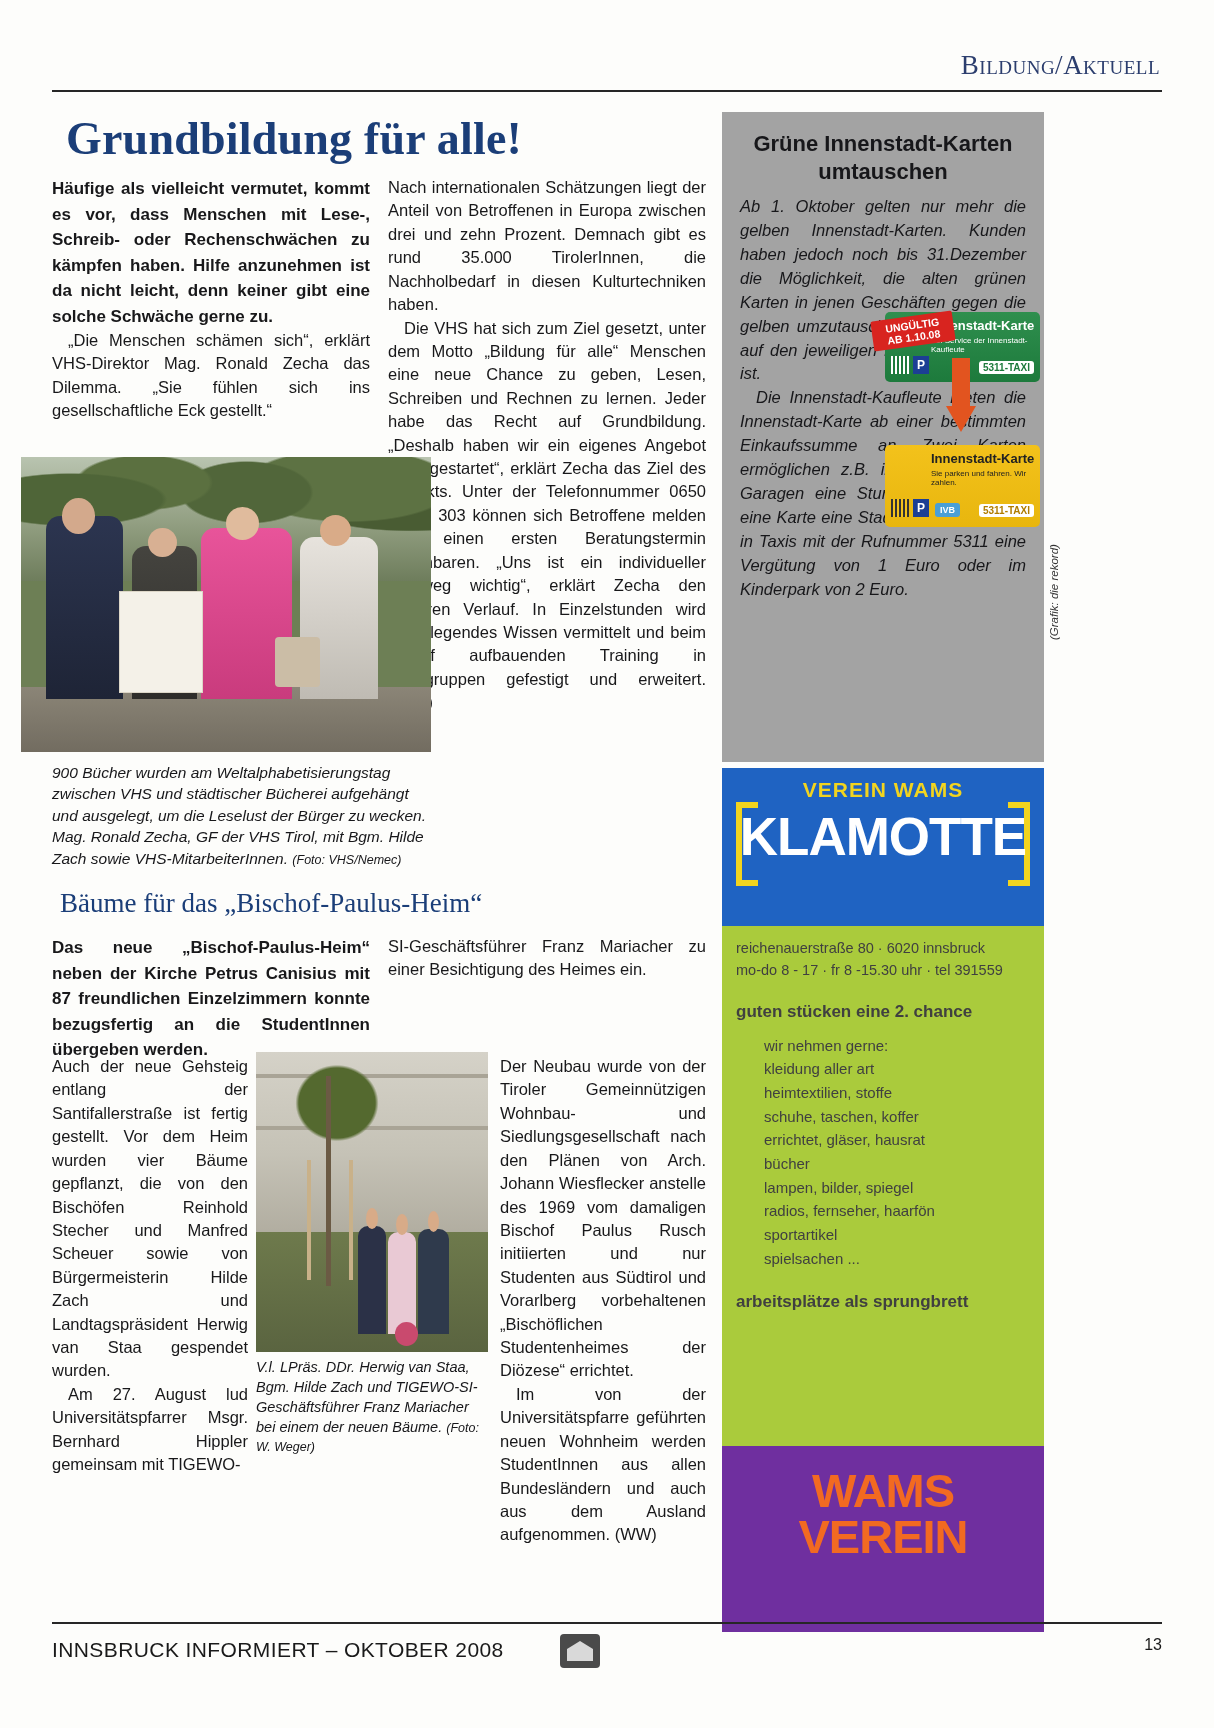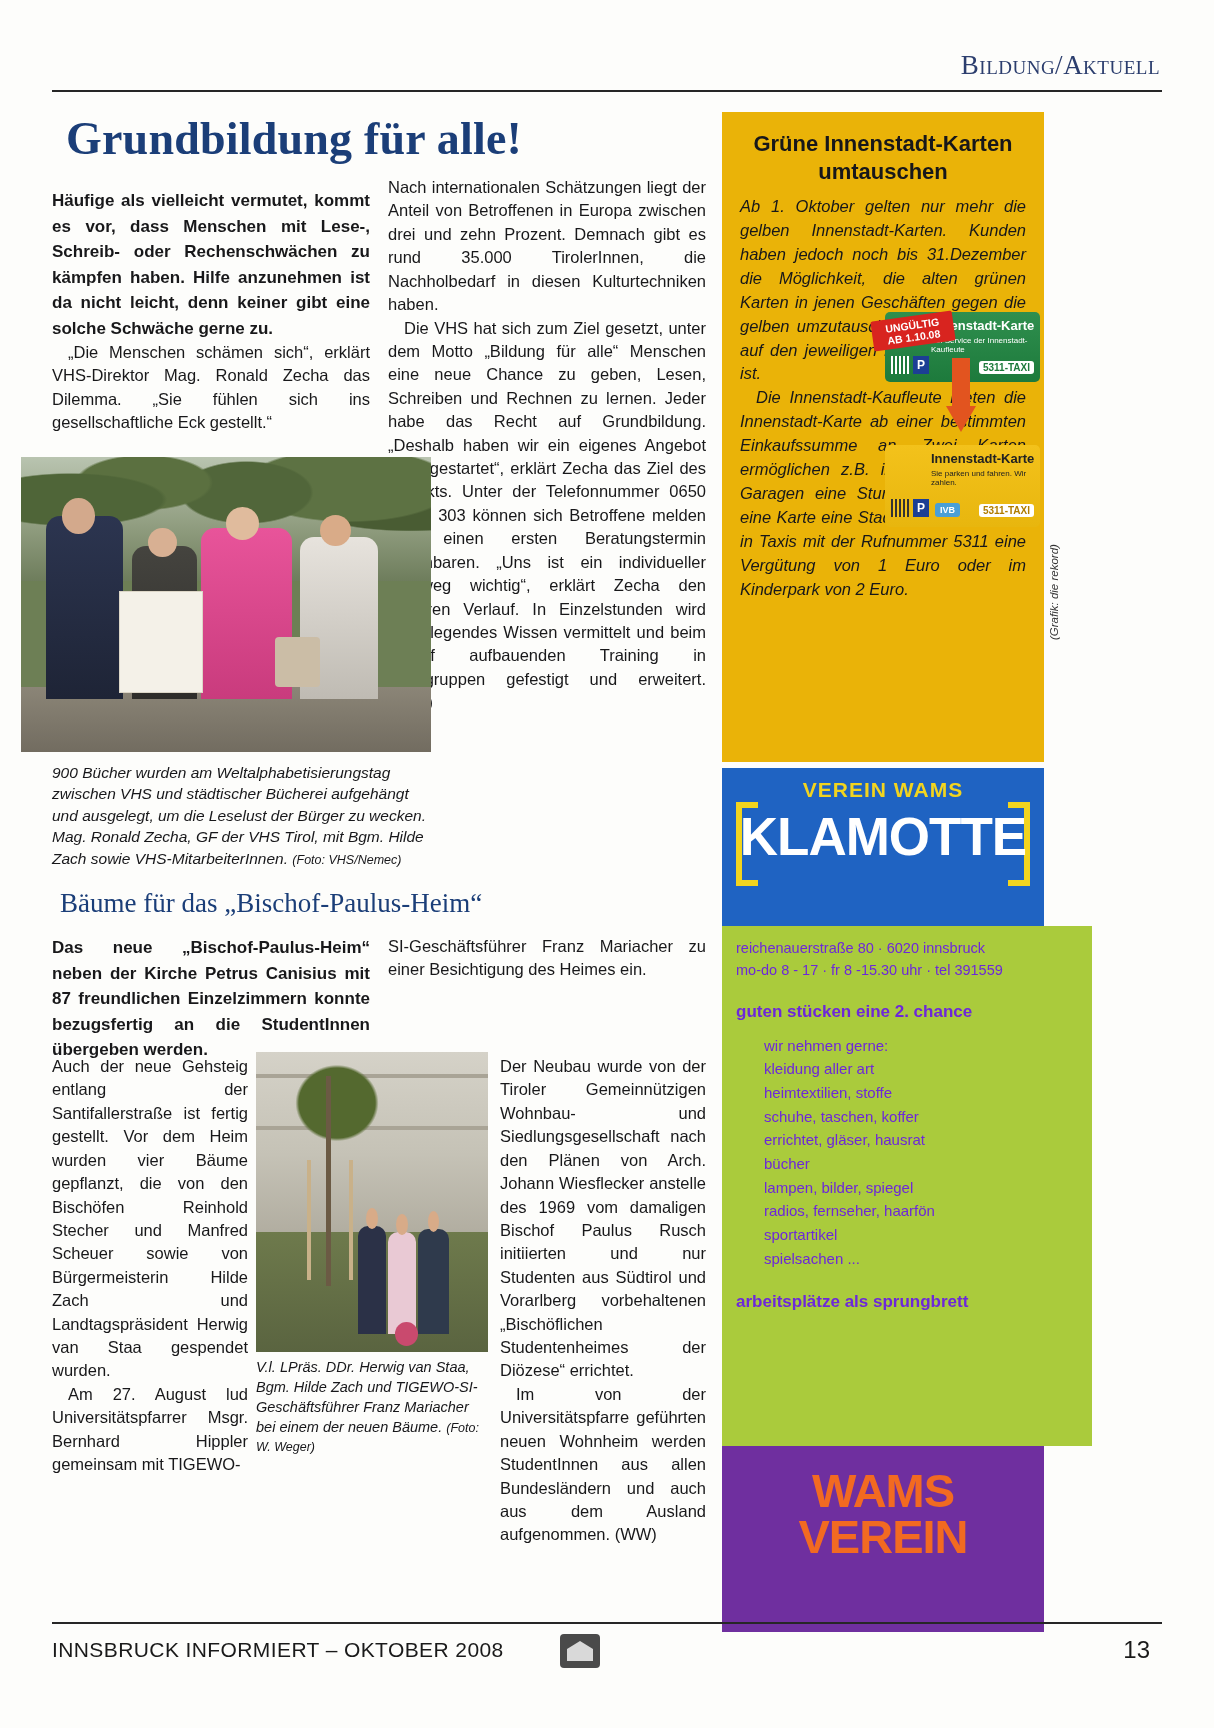--- a/index.html
+++ b/index.html
@@ -66,21 +66,21 @@
     color: #18181a;
   }
   .col p { margin: 0 0 0 0; text-indent: 16px; }
   .col p.first { text-indent: 0; }
   .lead {
     font-weight: bold;
     font-size: 17px;
     line-height: 1.5;
   }
 
-  #col-a { left: 52px; top: 188px; width: 318px; }
+  #col-a { left: 52px; top: 176px; width: 318px; }
   #col-b { left: 388px; top: 176px; width: 318px; }
 
   
   .photo1 {
     position: absolute;
     left: 21px;
     top: 457px;
     width: 410px;
     height: 295px;
     overflow: hidden;
@@ -204,21 +204,21 @@
     line-height: 1.37;
   }
 
   
   .box-green {
     position: absolute;
     left: 722px;
     top: 112px;
     width: 322px;
     height: 650px;
-    background: #eab308;
+    background: #a3a3a3;
   }
   .box-green h3 {
     margin: 18px 18px 10px 18px;
     font-size: 22px;
     font-weight: bold;
     text-align: center;
     line-height: 1.25;
     color: #17171a;
   }
   .box-green .txt {
@@ -328,23 +328,23 @@
     position:absolute; right:18px; bottom:14px; color:#e5e5e5; font-weight:bold; font-size:19px;
   }
   .ad-klamotte .bracket-l, .ad-klamotte .bracket-r {
     position:absolute; top:34px; width:16px; height:72px; border:6px solid #f2d41e;
   }
   .ad-klamotte .bracket-l { left:14px; border-right:none; }
   .ad-klamotte .bracket-r { right:14px; border-left:none; }
 
   .ad-green {
     position: absolute;
-    left: 722px; top: 926px; width: 370px; height: 520px;
+    left: 722px; top: 926px; width: 322px; height: 520px;
     background: #aacb3c;
-    color: #6d28d9;
+    color: #404040;
   }
   .ad-green .addr {
     margin: 12px 14px 0 14px;
     font-size: 14.5px;
     line-height: 1.5;
   }
   .ad-green .hl {
     margin: 20px 14px 0 14px;
     font-size: 17px;
     font-weight: bold;
@@ -378,22 +378,22 @@
   .footer-rule {
     position: absolute;
     left: 52px; right: 52px; top: 1622px;
     height: 2px; background: #262626;
   }
   .footer-left {
     position: absolute; left: 52px; top: 1638px;
     font-size: 21px; letter-spacing: 0.4px; color:#1a1a1a;
   }
   .footer-page {
-    position: absolute; right: 64px; top: 1636px;
-    font-size: 24px; color:#1a1a1a;
+    position: absolute; right: 52px; top: 1636px;
+    font-size: 16px; color:#1a1a1a;
   }
   .footer-logo {
     position: absolute; left: 560px; top: 1634px; width: 40px; height: 34px;
     background:#4a4a4a; border-radius: 4px;
   }
   .footer-logo:after {
     content:""; position:absolute; left:7px; top:7px; width:26px; height:20px;
     background:#d9d9d9; clip-path: polygon(0 40%,50% 0,100% 40%,100% 100%,0 100%);
   }
 </style>

